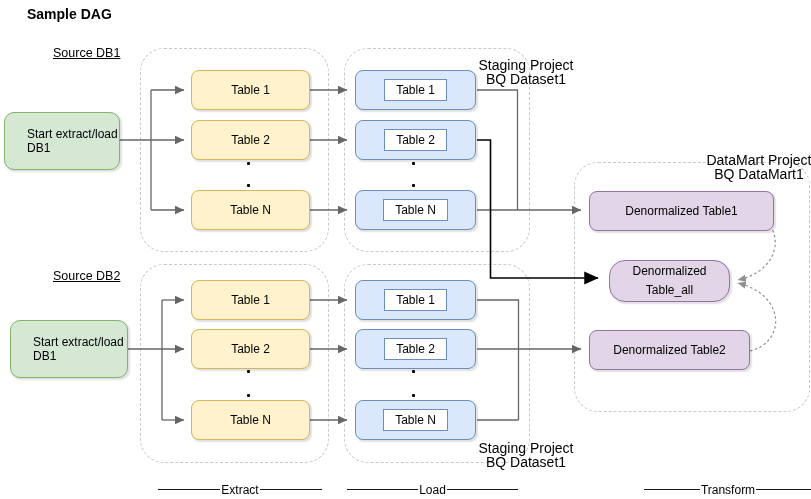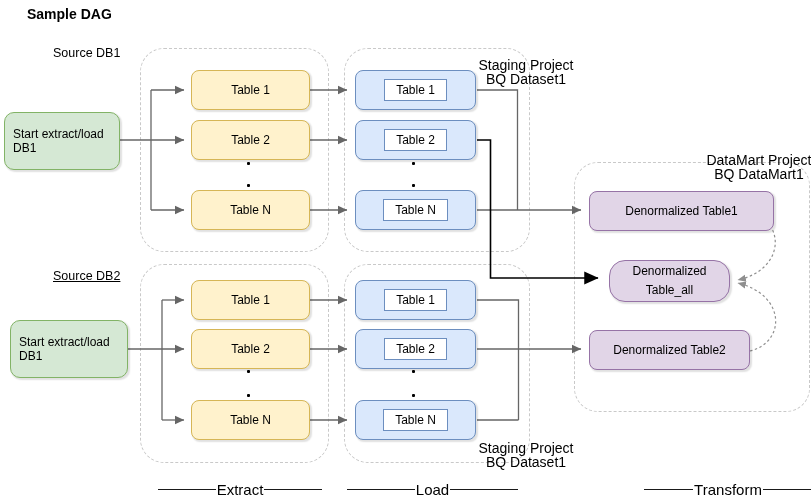--- a/index.html
+++ b/index.html
@@ -10,34 +10,34 @@
   
   .group{position:absolute;border:1px dashed #c9c9c9;border-radius:24px;background:transparent;}
   
   .node{
     position:absolute;box-sizing:border-box;border:1px solid;border-radius:8px;
     display:flex;align-items:center;justify-content:center;
     font-size:12px;line-height:14px;text-align:center;
     box-shadow:1.5px 1.5px 1.5px rgba(0,0,0,0.12);
   }
   .start-node{background:#d5e8d4;border-color:#82b366;border-radius:10px;
-    justify-content:flex-start;text-align:left;padding-left:8px;}
+    justify-content:flex-start;text-align:left;padding-left:22px;}
   .extract-node{background:#fff2cc;border-color:#d6b656;width:119px;height:40px;}
   .load-node{background:#dae8fc;border-color:#6c8ebf;width:121px;height:40px;}
   .inner-rect{border:1px solid #6c8ebf;background:#ffffff;padding:3px 11px;font-size:12px;line-height:14px;}
   .dmart-node{background:#e1d5e7;border-color:#9673a6;}
   .two-line span{display:block;}
   
   .lbl{position:absolute;font-size:12.5px;line-height:14px;white-space:nowrap;}
   .lbl-center{text-align:center;white-space:normal;line-height:13.5px;font-size:14px;}
   .title{position:absolute;left:27px;top:6px;font-size:14px;font-weight:bold;}
   
   .dot{position:absolute;width:3px;height:3px;background:#000;border-radius:1px;}
   
-  .stage{position:absolute;top:482px;height:15px;display:flex;align-items:center;font-size:15px;}
+  .stage{position:absolute;top:482px;height:15px;display:flex;align-items:center;font-size:12px;}
   .stage .rule{flex:1;height:1px;background:#1a1a1a;}
   .stage .stage-text{padding:0 1px;}
   svg#wires{position:absolute;left:0;top:0;z-index:2;}
   .group{z-index:1;}
   .node{z-index:3;}
   .lbl,.title,.stage,.dot{z-index:4;}
 </style>
 </head>
 <body>
 
@@ -90,21 +90,21 @@
 
     <path d="M477,140 H490.5 V278 H598" stroke="#000000" stroke-width="1.6" fill="none" marker-end="url(#mB)"></path>
 
     <g stroke="#8f8f8f" stroke-width="1.2" fill="none" stroke-dasharray="2.5,2.5">
       <path d="M750,212 C785,221 786,269 738,280" marker-end="url(#mD)"></path>
       <path d="M750,351 C786,342 786,295 738,283" marker-end="url(#mD)"></path>
     </g>
   </svg>
 
   <div class="title">Sample DAG</div>
-  <div class="lbl" style="left:53px;top:46px;">Source DB1</div>
+  <div class="lbl" style="left:53px;top:46px;text-decoration:underline;">Source DB1</div>
   <div class="lbl" style="left:53px;top:269px;text-decoration:underline;">Source DB2</div>
 
   <div class="node start-node two-line" style="left:4px;top:112px;width:116px;height:58px;">
     <div>
       <span>Start extract/load</span>
       <span>DB1</span>
     </div>
   </div>
   <div class="node start-node two-line" style="left:10px;top:320px;width:118px;height:58px;">
     <div>

